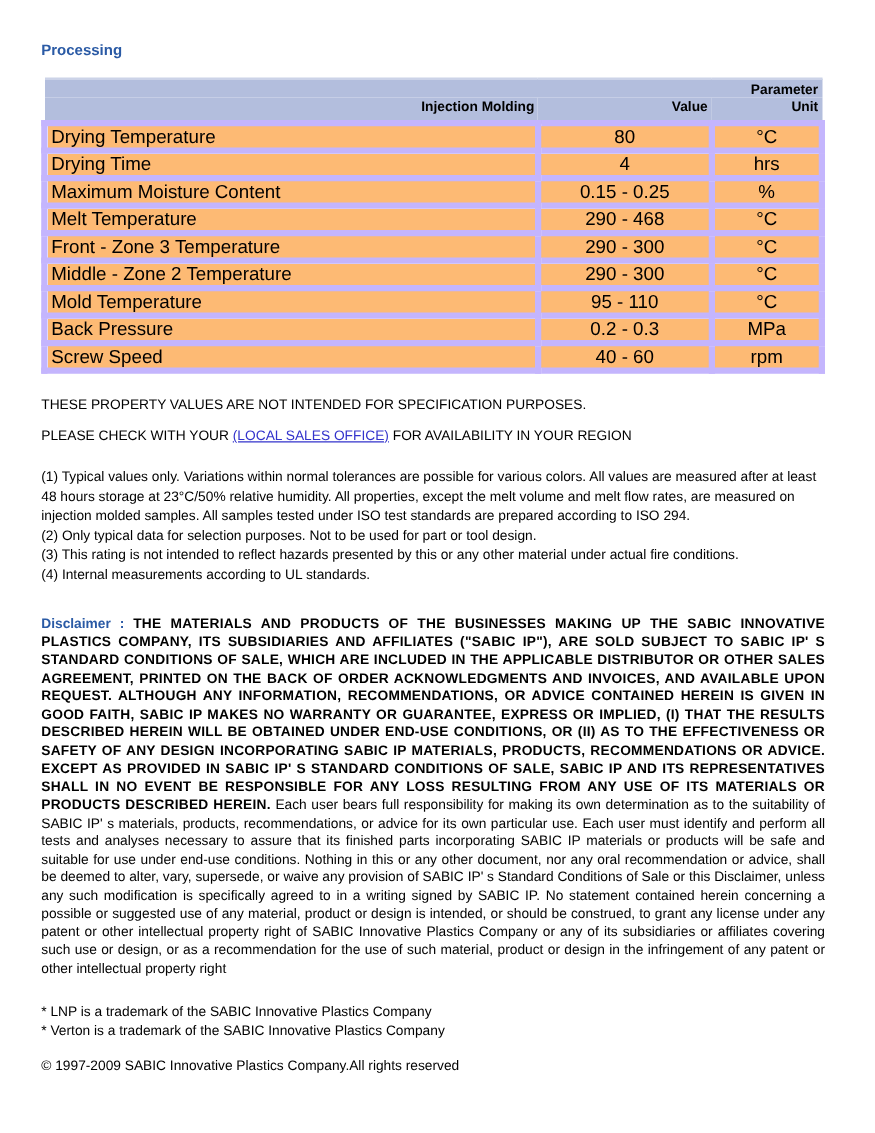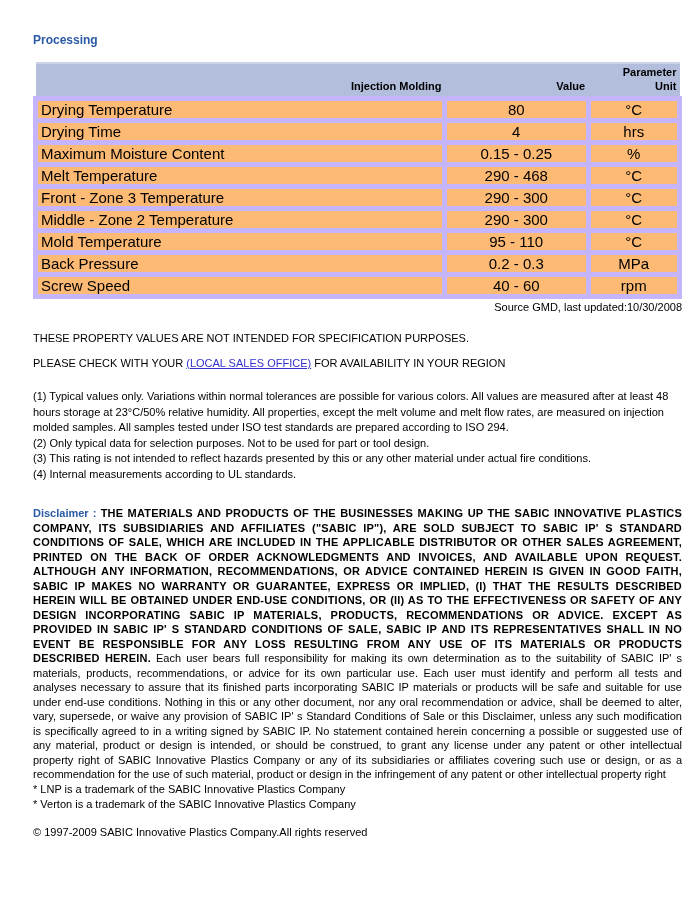--- a/index.html
+++ b/index.html
@@ -12,21 +12,21 @@
     height: 906px;
     font-family: "Liberation Sans", sans-serif;
     font-size: 11px;
     color: #000000;
     overflow: hidden;
   }
   .page {
     box-sizing: border-box;
     width: 700px;
     height: 760px;
-    padding: 33px 18px 0 33px;
+    padding: 33px 40px 0 33px;
   }
   .section-title {
     margin: 0 0 15px 0;
     font-size: 12px;
     font-weight: bold;
     color: #2a5aa5;
   }
   table.proc-table {
     width: 100%;
     border-collapse: collapse;
@@ -94,21 +94,21 @@
   }
   .disc-label {
     color: #2a5aa5;
     font-weight: bold;
   }
   .disc-bold {
     font-weight: bold;
     letter-spacing: 0.2px;
   }
   .tm-line { margin: 0; line-height: 15px; }
-  #trademark-1 { }
+  #trademark-1 { margin-top: 21px; }
   .copyright-line { margin: 14px 0 0 0; }
 </style>
 </head>
 <body>
 
 <div class="page">
 
   <h2 class="section-title">Processing</h2>
 
   <table class="proc-table">
@@ -169,21 +169,20 @@
         <td class="unit">MPa</td>
       </tr>
       <tr>
         <td class="param">Screw Speed</td>
         <td class="val">40 - 60</td>
         <td class="unit">rpm</td>
       </tr>
     </tbody>
   </table>
 
-  <div class="source-note">Source GMD, last updated:10/30/2008</div>
 
   <p class="caps-line" id="spec-statement">THESE PROPERTY VALUES ARE NOT INTENDED FOR SPECIFICATION PURPOSES.</p>
 
   <p class="caps-line" id="availability-statement">
     <span>PLEASE CHECK WITH YOUR</span>
     <a href="#" class="sales-link">(LOCAL SALES OFFICE)</a>
     <span>FOR AVAILABILITY IN YOUR REGION</span>
   </p>
 
   <div class="footnotes">

